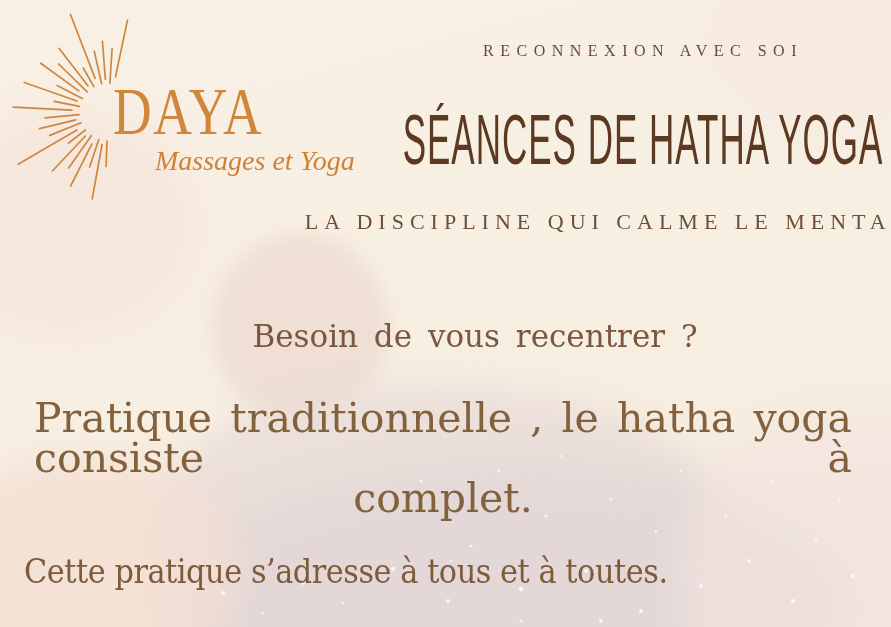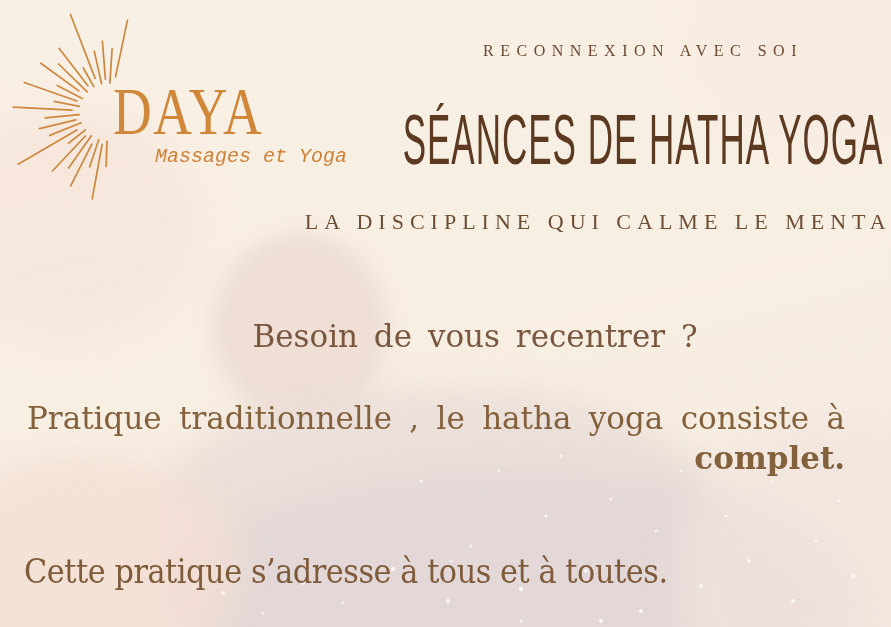--- a/index.html
+++ b/index.html
@@ -38,21 +38,21 @@
   .sunburst{position:absolute;left:5px;top:10px;width:210px;height:230px;}
   .sunburst line{stroke:#cd8840;stroke-width:1.7;stroke-linecap:round;}
   .brand-name{
     position:absolute;left:113px;top:78px;
     font-family:"Liberation Serif",serif;font-size:67px;line-height:1;
     letter-spacing:2px;color:#d0873a;
     transform:scaleX(.8);transform-origin:left top;white-space:nowrap;
   }
   .brand-tagline{
     position:absolute;left:155px;top:145px;
-    font-family:Liberation Mono, monospace;font-style:italic;font-size:20px;
+    font-family:Liberation Serif, serif;font-style:italic;font-size:28px;
     color:#cd8238;white-space:nowrap;
   }
   
   .kicker{
     position:absolute;left:643px;top:42px;transform:translateX(-50%);
     font-family:Liberation Serif, serif;font-size:16px;letter-spacing:6.5px;
     color:#6b4a31;white-space:nowrap;
   }
   .title{
     position:absolute;left:643px;top:100px;margin:0;
@@ -64,25 +64,25 @@
     position:absolute;left:608px;top:209px;transform:translateX(-50%);
     font-family:"Liberation Serif",serif;font-size:22px;letter-spacing:6px;
     color:#6d4e35;white-space:nowrap;
   }
   
   .question{
     position:absolute;left:460px;top:318px;transform:translateX(-50%);
     font-size:31px;color:#7a5740;word-spacing:6px;white-space:nowrap;margin-left:15px;
   }
   .bodytext{
-    position:absolute;left:27px;top:398px;width:818px;
-    font-size:31px;line-height:40px;color:#84613d;
+    position:absolute;left:34px;top:398px;width:818px;
+    font-size:41px;line-height:40px;color:#84613d;
   }
   .jline{text-align:justify;text-align-last:justify;}
-  .lline{text-align:right;font-weight:bold;}
+  .lline{text-align:center;}
   .closing{
     position:absolute;left:24px;top:552px;
     font-size:33px;color:#7e5b3a;letter-spacing:-.5px;white-space:nowrap;
     transform:scaleX(.92);transform-origin:left top;
   }
 </style>
 </head>
 <body>
 
 <div class="poster">

